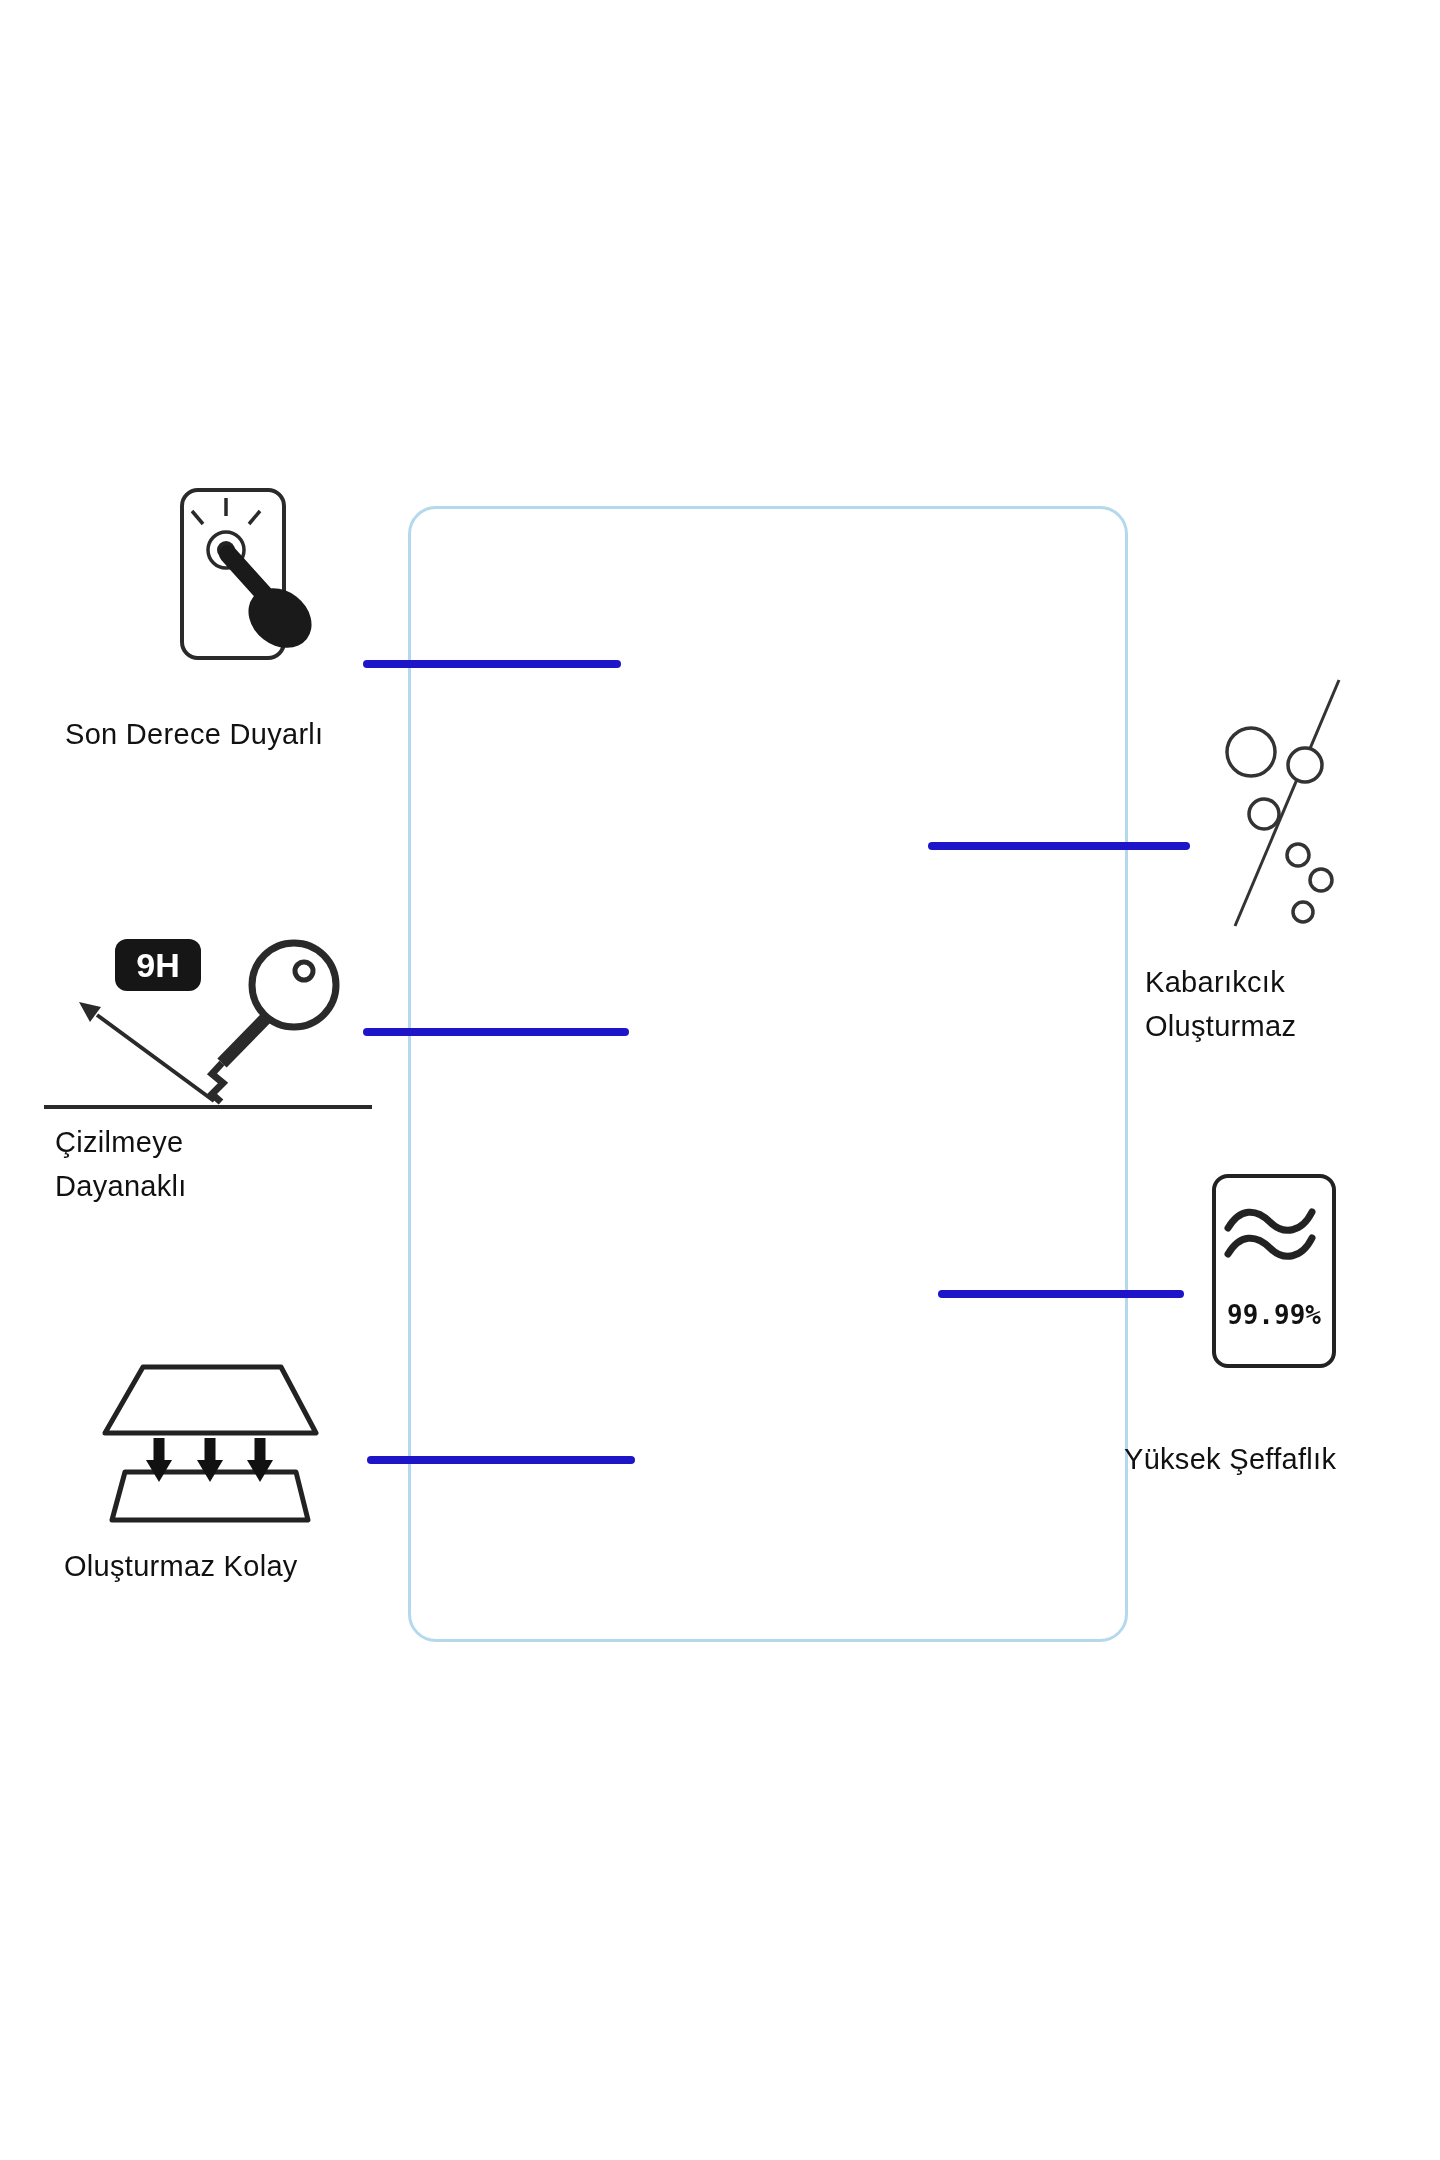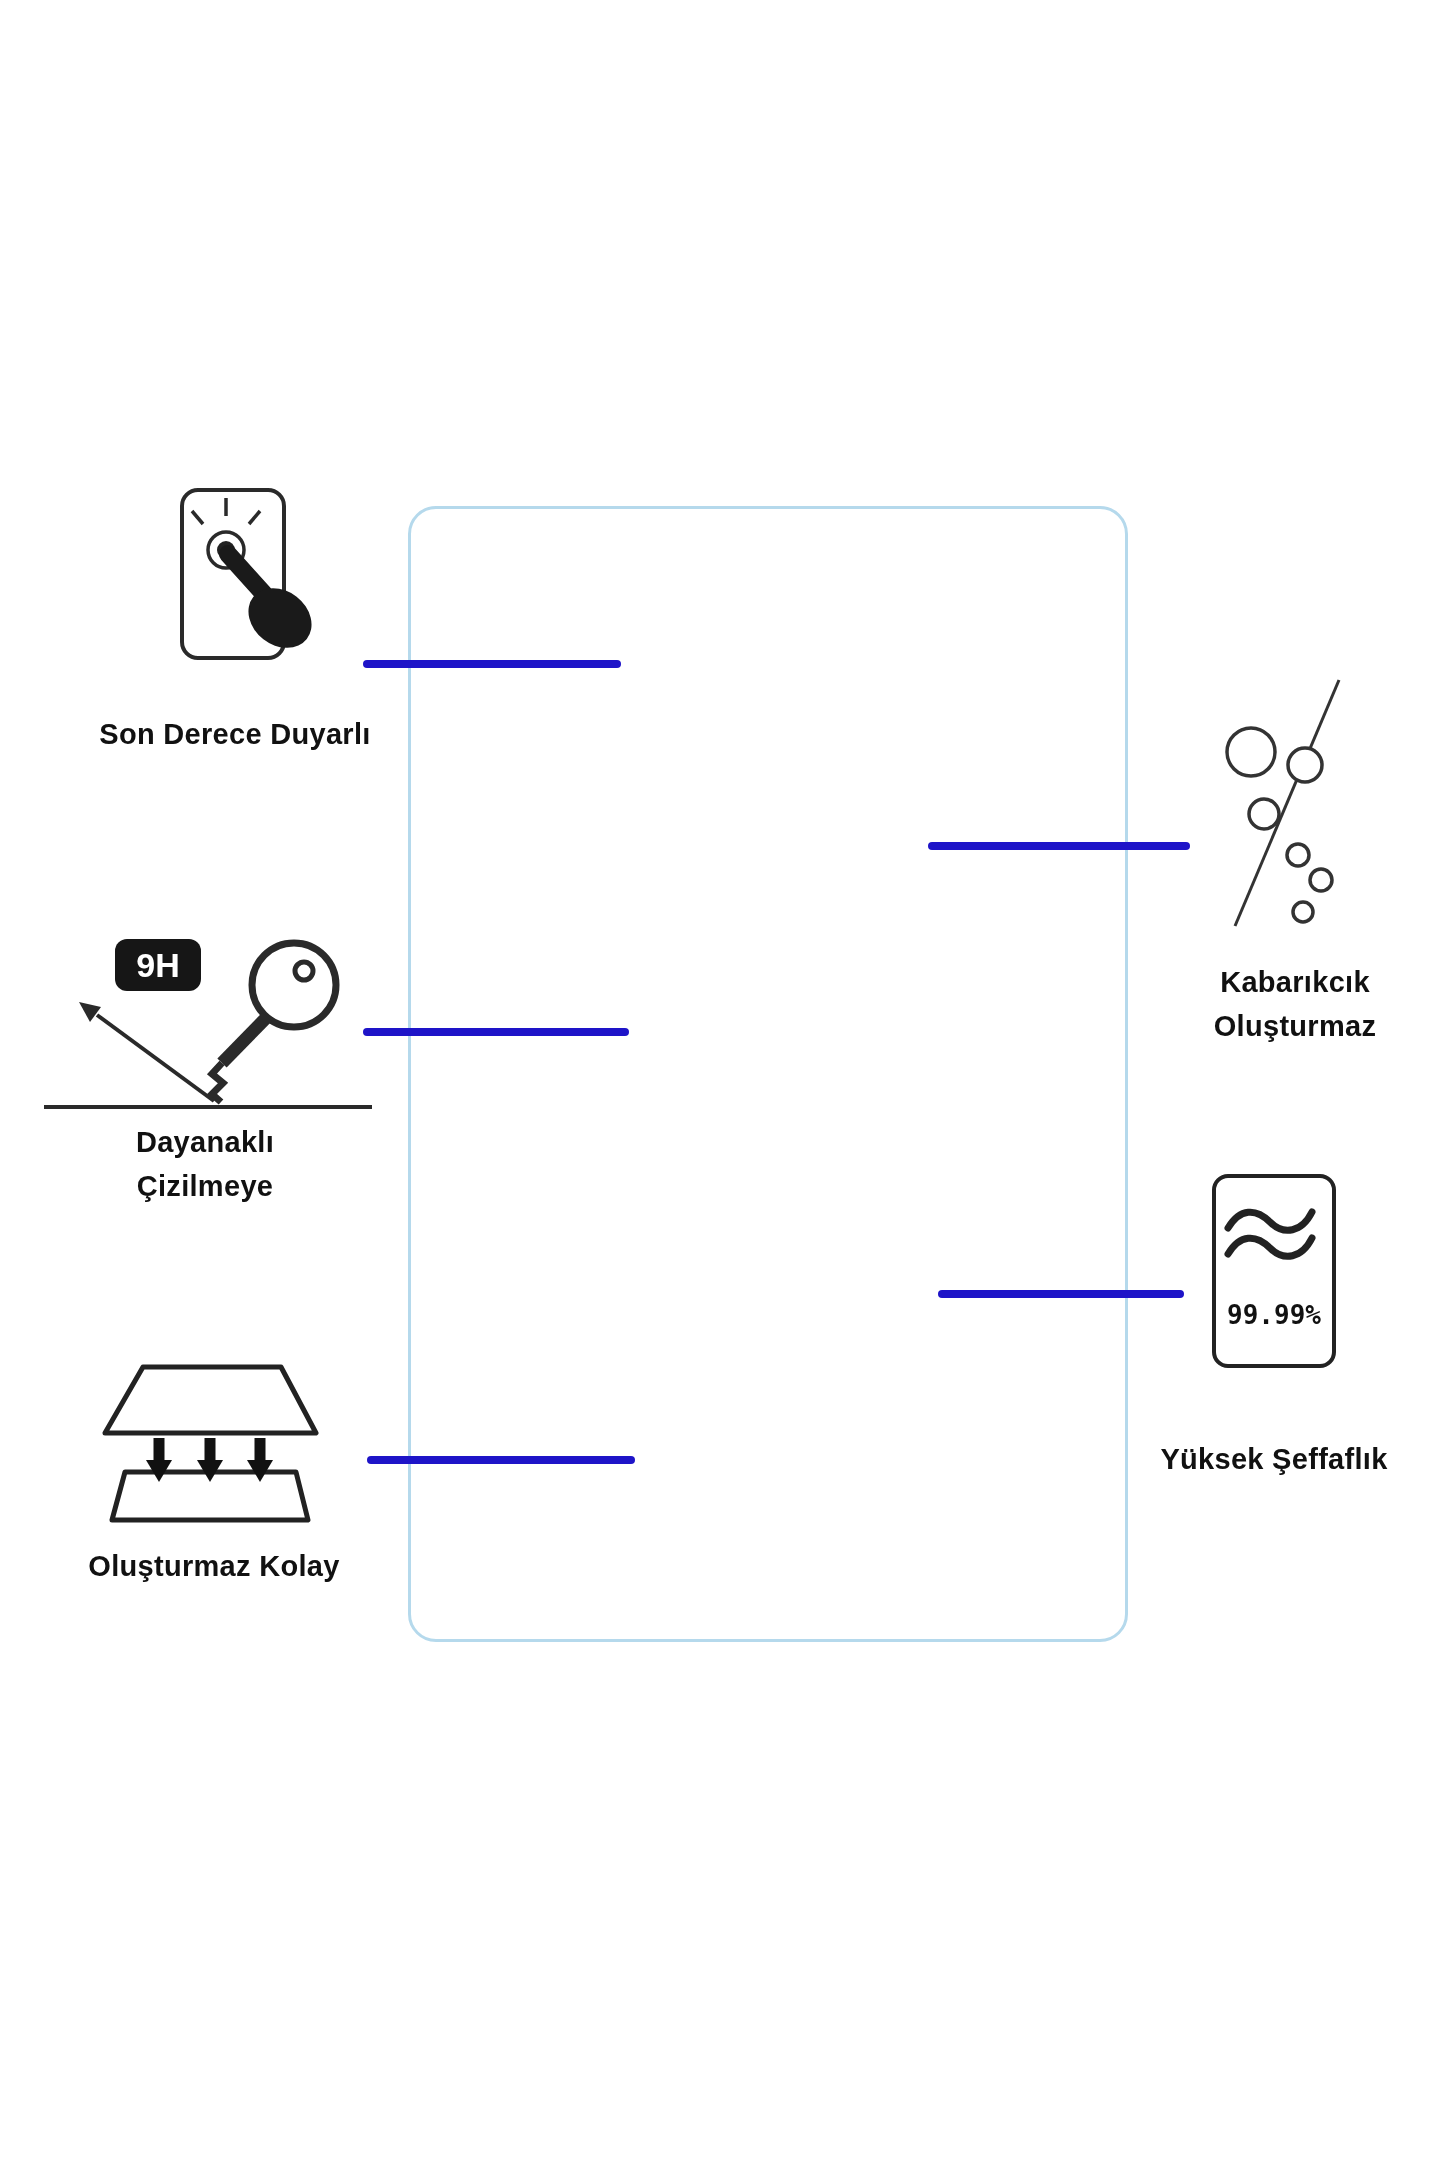--- a/index.html
+++ b/index.html
@@ -44,22 +44,22 @@
   }
   .icon-touch{left:172px; top:482px; width:150px; height:216px;}
   .icon-key{left:42px; top:925px; width:336px; height:190px;}
   .icon-apply{left:100px; top:1360px; width:220px; height:165px;}
   .icon-bubbles{left:1215px; top:672px; width:150px; height:260px;}
   .icon-transparency{left:1210px; top:1172px; width:130px; height:200px;}
   .label{
     position:absolute;
     z-index:4;
     font-size:29px;
-    font-weight:bold;
-    text-align:center;
+    font-weight:normal;
+    text-align:left;
     line-height:44px;
     color:#111;
     letter-spacing:0.3px;
   }
   .label-sensitive{left:65px; top:712px; width:340px;}
   .label-scratch{left:55px; top:1120px; width:300px;}
   .label-apply{left:64px; top:1544px; width:300px;}
   .label-bubbles{left:1145px; top:960px; width:300px;}
   .label-transparency{left:1124px; top:1437px; width:300px;}
   .label span{display:block;}
@@ -94,22 +94,22 @@
     <text x="116" y="52" text-anchor="middle" font-size="34" font-weight="bold" fill="#ffffff">9H</text>
     <circle cx="252" cy="60" r="42" fill="none" stroke="#2a2a2a" stroke-width="7"></circle>
     <circle cx="262" cy="46" r="9" fill="none" stroke="#2a2a2a" stroke-width="5"></circle>
     <path d="M225,92 L180,138" stroke="#2a2a2a" stroke-width="13" fill="none"></path>
     <path d="M180,138 l-10,11 11,9 -11,11 9,8" stroke="#2a2a2a" stroke-width="7" fill="none"></path>
     <line x1="172" y1="176" x2="55" y2="90" stroke="#2a2a2a" stroke-width="4"></line>
     <polygon points="37,77 59,82 48,97" fill="#2a2a2a"></polygon>
     <line x1="2" y1="182" x2="330" y2="182" stroke="#2a2a2a" stroke-width="4"></line>
   </svg>
   <div class="label label-scratch">
+    <span>Çizilmeye</span>
     <span>Dayanaklı</span>
-    <span>Çizilmeye</span>
   </div>
 
   <svg class="icon icon-apply" viewBox="0 0 220 165" xmlns="http://www.w3.org/2000/svg">
     <polygon points="43,7 181,7 216,73 5,73" fill="#ffffff" stroke="#222222" stroke-width="5" stroke-linejoin="round"></polygon>
     <polygon points="25,112 196,112 208,160 12,160" fill="#ffffff" stroke="#222222" stroke-width="5" stroke-linejoin="round"></polygon>
     <g fill="#111111">
       <rect x="53.5" y="78" width="11" height="26"></rect>
         <polygon points="46,100 72,100 59,122"></polygon>
       <rect x="104.5" y="78" width="11" height="26"></rect>
         <polygon points="97,100 123,100 110,122"></polygon>

